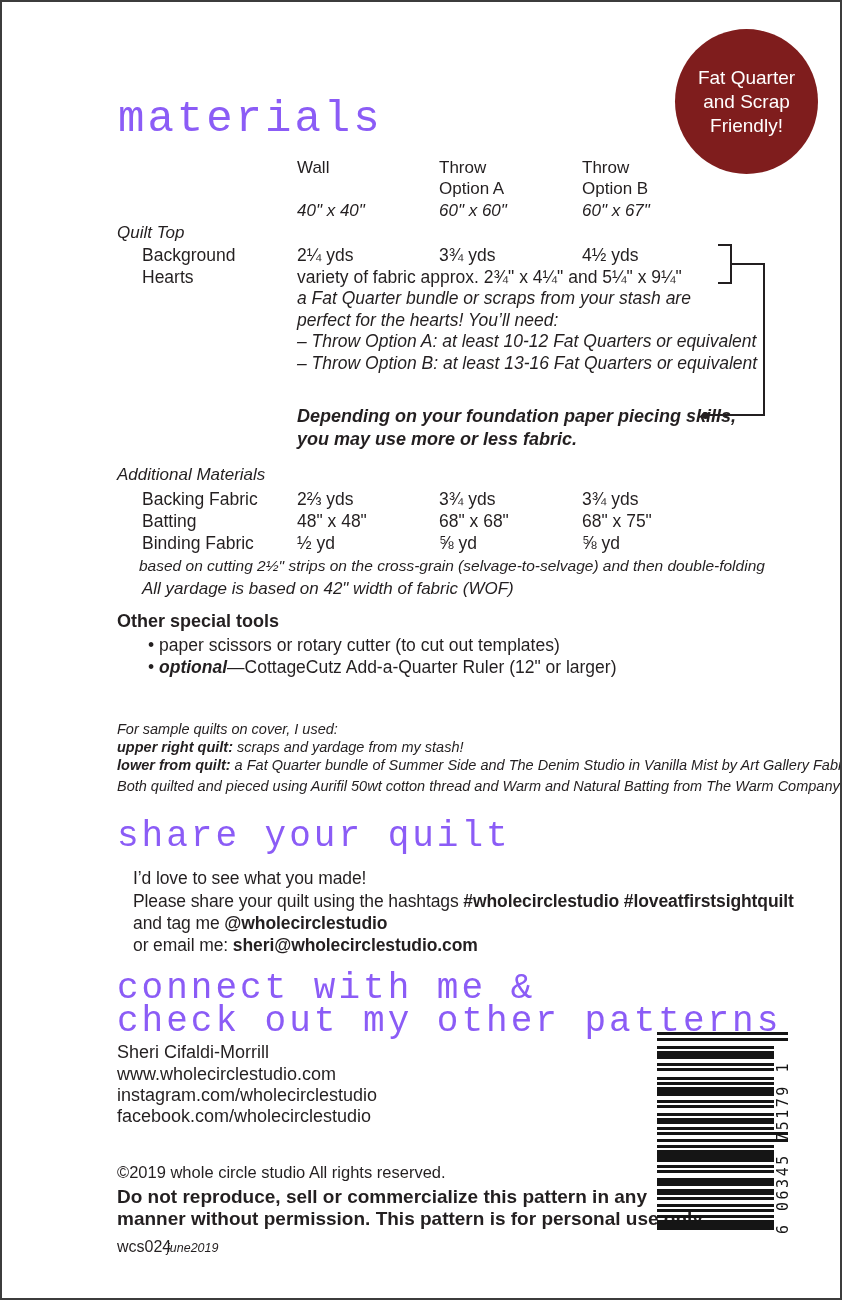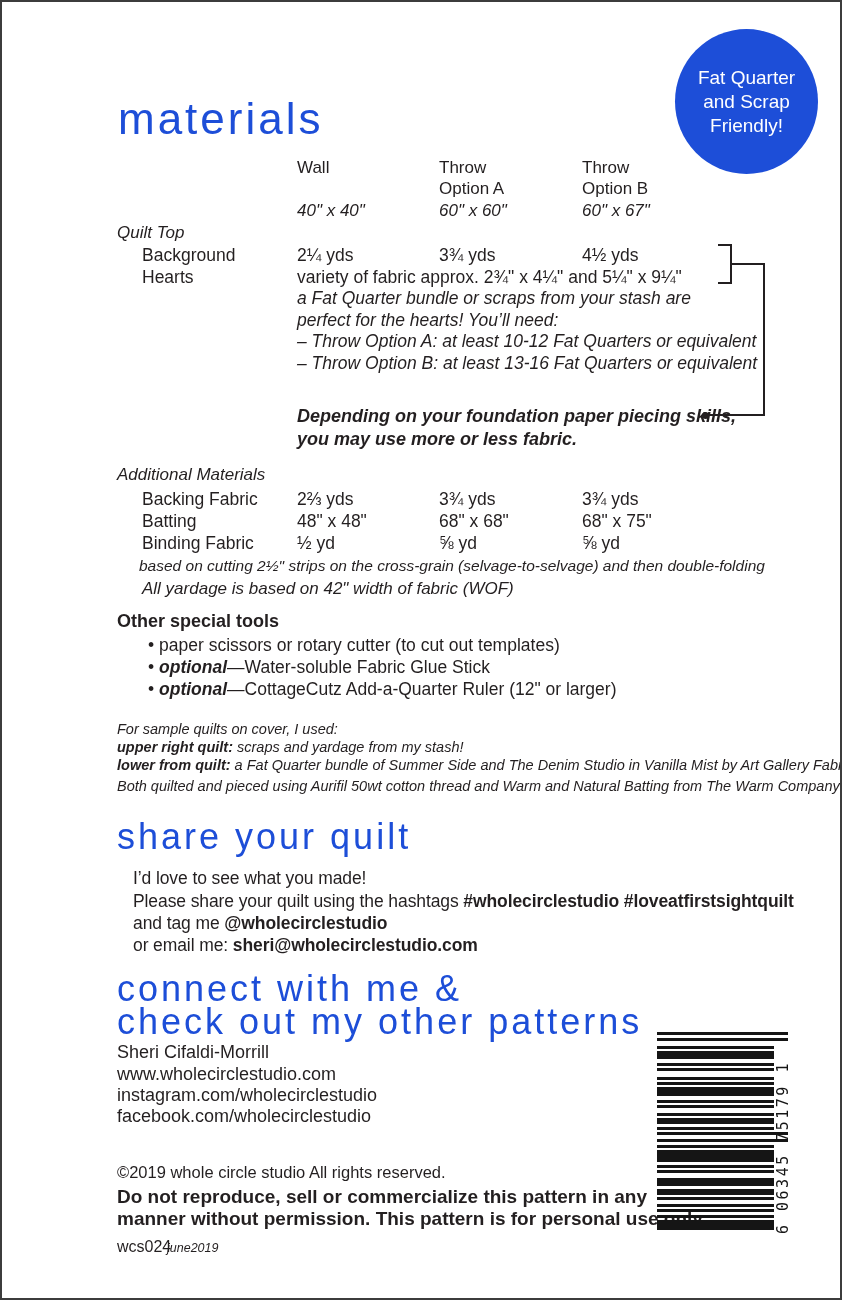--- a/index.html
+++ b/index.html
@@ -13,26 +13,26 @@
   .row > span{position:absolute; white-space:nowrap;}
   .cl{left:115px;}   
   .cb{left:140px;}   
   .v1{left:295px;} .v2{left:437px;} .v3{left:580px;}
   .th{font-size:17px;}
   .it{font-style:italic; font-size:17px;}
   .b{font-weight:400; font-size:17.5px;}
   .bi{font-weight:700; font-style:italic;}
   .green-title{
     position:absolute; margin:0; font-weight:300; letter-spacing:3px;
-    color:#1d4ed8; font-family:Liberation Sans, sans-serif;
+    color:#8b5cf6; font-family:Liberation Mono, monospace;
     white-space:nowrap;
   }
   .badge{
     position:absolute; left:673px; top:27px; width:143px; height:145px;
-    border-radius:50%; background:#1d4ed8; color:#ffffff;
+    border-radius:50%; background:#7f1d1d; color:#ffffff;
     text-align:center; font-size:19px; line-height:24px;
     display:flex; flex-direction:column; justify-content:center;
   }
   .noteblock{position:absolute; white-space:nowrap;}
   .noteblock div{white-space:nowrap;}
   .hearts-note{left:295px; top:286px; font-style:italic; font-size:17.5px; line-height:21.5px;}
   .depends{left:295px; top:403px; font-weight:700; font-style:italic; font-size:18px; line-height:22.5px;}
   .smallnote{font-size:15.5px; font-style:italic;}
   .tools-block{left:146px; top:632px; font-size:17.5px; line-height:22px;}
   .samples{font-size:14.5px; font-style:italic;}
@@ -149,21 +149,20 @@
   </div>
   <div class="row" style="top:577px">
     <span class="it" style="left:140px">All yardage is based on 42" width of fabric (WOF)</span>
   </div>
 
   <div class="row" style="top:609px">
     <span class="cl" style="font-weight:700; font-size:18px;">Other special tools</span>
   </div>
   <div class="noteblock tools-block">
     <div><span>•</span> <span>paper scissors or rotary cutter (to cut out templates)</span></div>
-    <div><span>•</span> <span class="bi">optional</span><span>—Water-soluble Fabric Glue Stick</span></div>
     <div><span>•</span> <span class="bi">optional</span><span>—CottageCutz Add-a-Quarter Ruler (12" or larger)</span></div>
   </div>
 
   <div class="row" style="top:719px">
     <span class="cl samples">For sample quilts on cover, I used:</span>
   </div>
   <div class="row" style="top:737px">
     <span class="cl samples"><span class="bi">upper right quilt:</span><span> scraps and yardage from my stash!</span></span>
   </div>
   <div class="row" style="top:755px">

